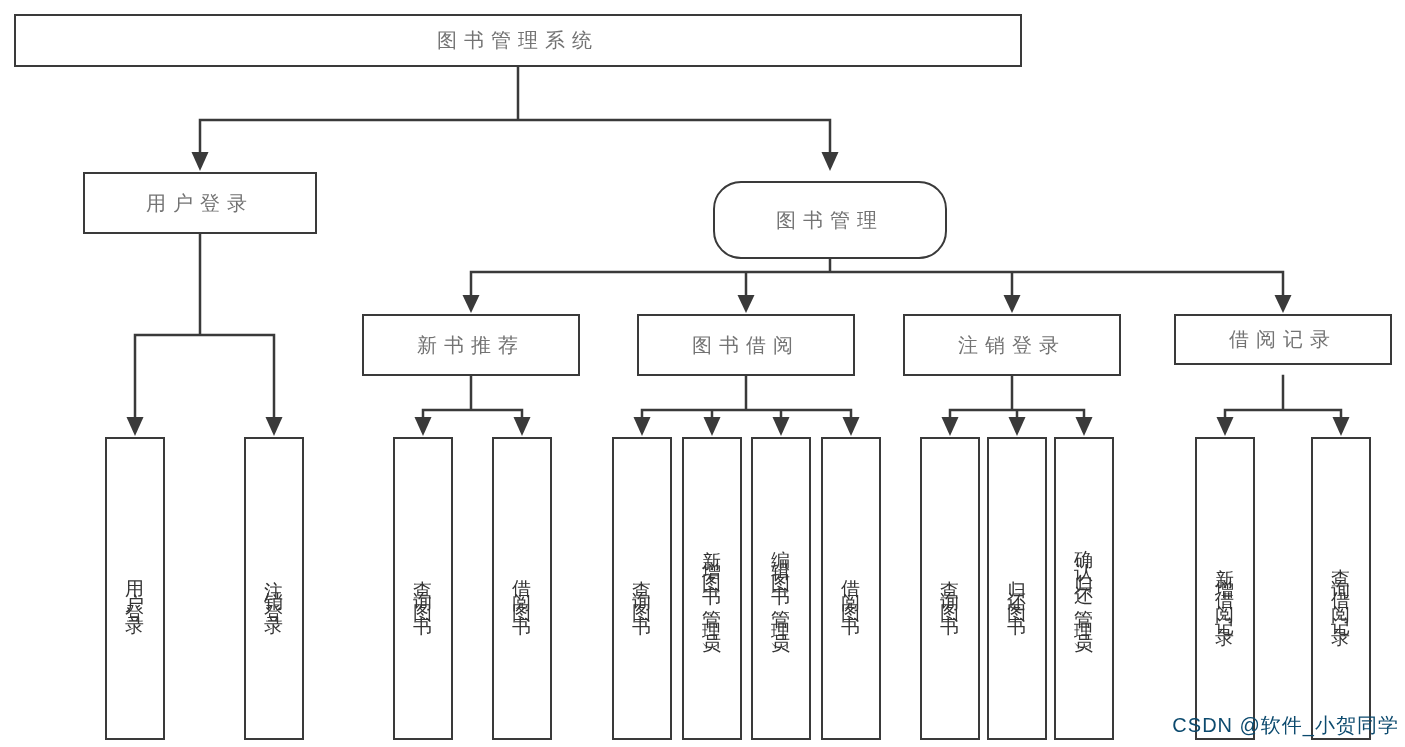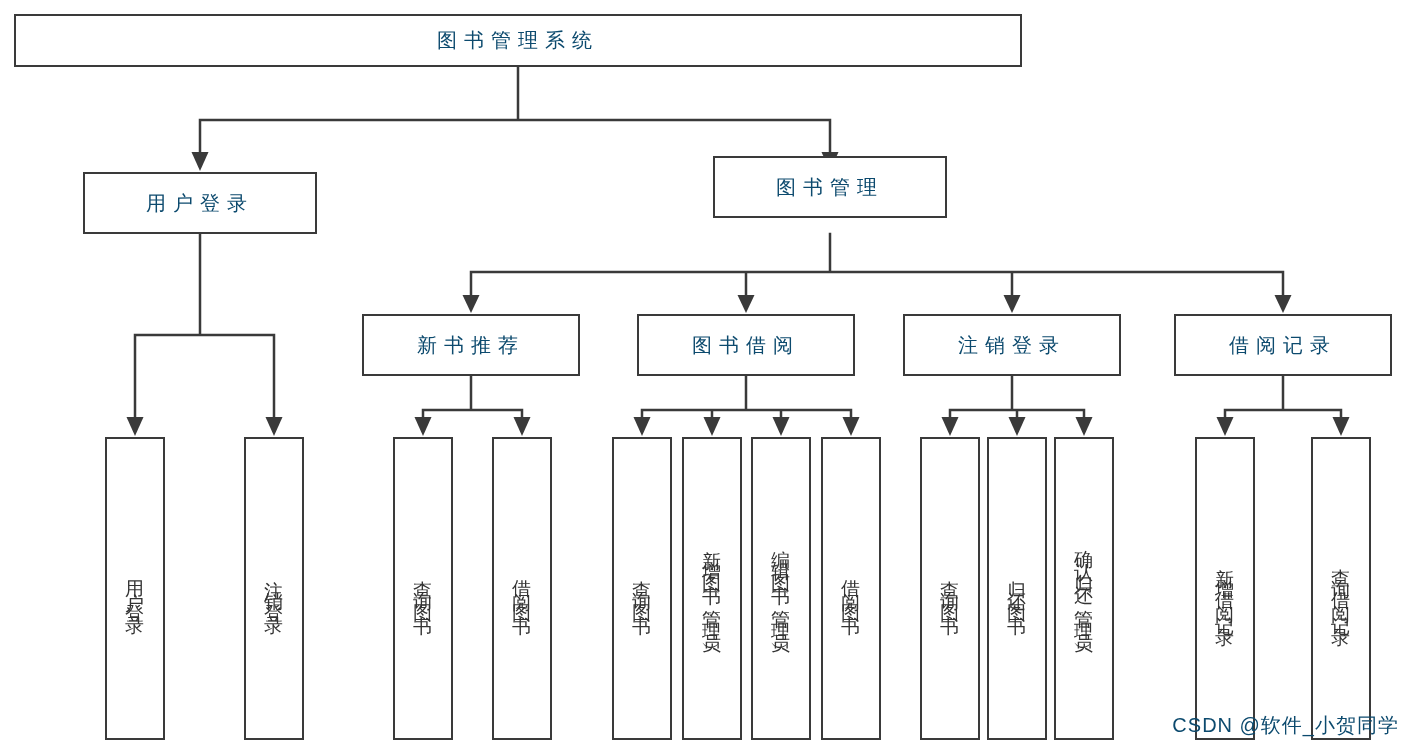--- a/index.html
+++ b/index.html
@@ -27,21 +27,21 @@
     position: absolute;
     box-sizing: border-box;
     border: 2.5px solid #3a3a3a;
     background: #ffffff;
     display: flex;
     align-items: center;
     justify-content: center;
   }
   .hbox .lbl {
     font-size: 20px;
-    color: #0c4a6e;
+    color: #737373;
     letter-spacing: 7px;
     white-space: nowrap;
   }
   .vbox {
     position: absolute;
     box-sizing: border-box;
     border: 2.5px solid #3a3a3a;
     background: #ffffff;
     width: 60px;
     height: 303px;
@@ -117,34 +117,34 @@
     </g>
   </svg>
 
   <div class="hbox" style="left:14px; top:14px; width:1008px; height:53px;">
     <span class="lbl">图书管理系统</span>
   </div>
 
   <div class="hbox" style="left:83px; top:172px; width:234px; height:62px;">
     <span class="lbl">用户登录</span>
   </div>
-  <div class="hbox" style="left:713px; top:156px; width:234px; height:62px;">
+  <div class="hbox" style="left:713px; top:181px; width:234px; height:78px;border-radius:28px;">
     <span class="lbl">图书管理</span>
   </div>
 
   <div class="hbox" style="left:637px; top:314px; width:218px; height:62px;">
     <span class="lbl">图书借阅</span>
   </div>
   <div class="hbox" style="left:362px; top:314px; width:218px; height:62px;">
     <span class="lbl">新书推荐</span>
   </div>
   <div class="hbox" style="left:903px; top:314px; width:218px; height:62px;">
     <span class="lbl">注销登录</span>
   </div>
-  <div class="hbox" style="left:1174px; top:314px; width:218px; height:62px;">
+  <div class="hbox" style="left:1174px; top:314px; width:218px; height:51px;">
     <span class="lbl">借阅记录</span>
   </div>
 
   <div class="vbox" style="left:105px;">
     <span class="vlbl">用户登录</span>
   </div>
   <div class="vbox" style="left:244px;">
     <span class="vlbl">注销登录</span>
   </div>
 

